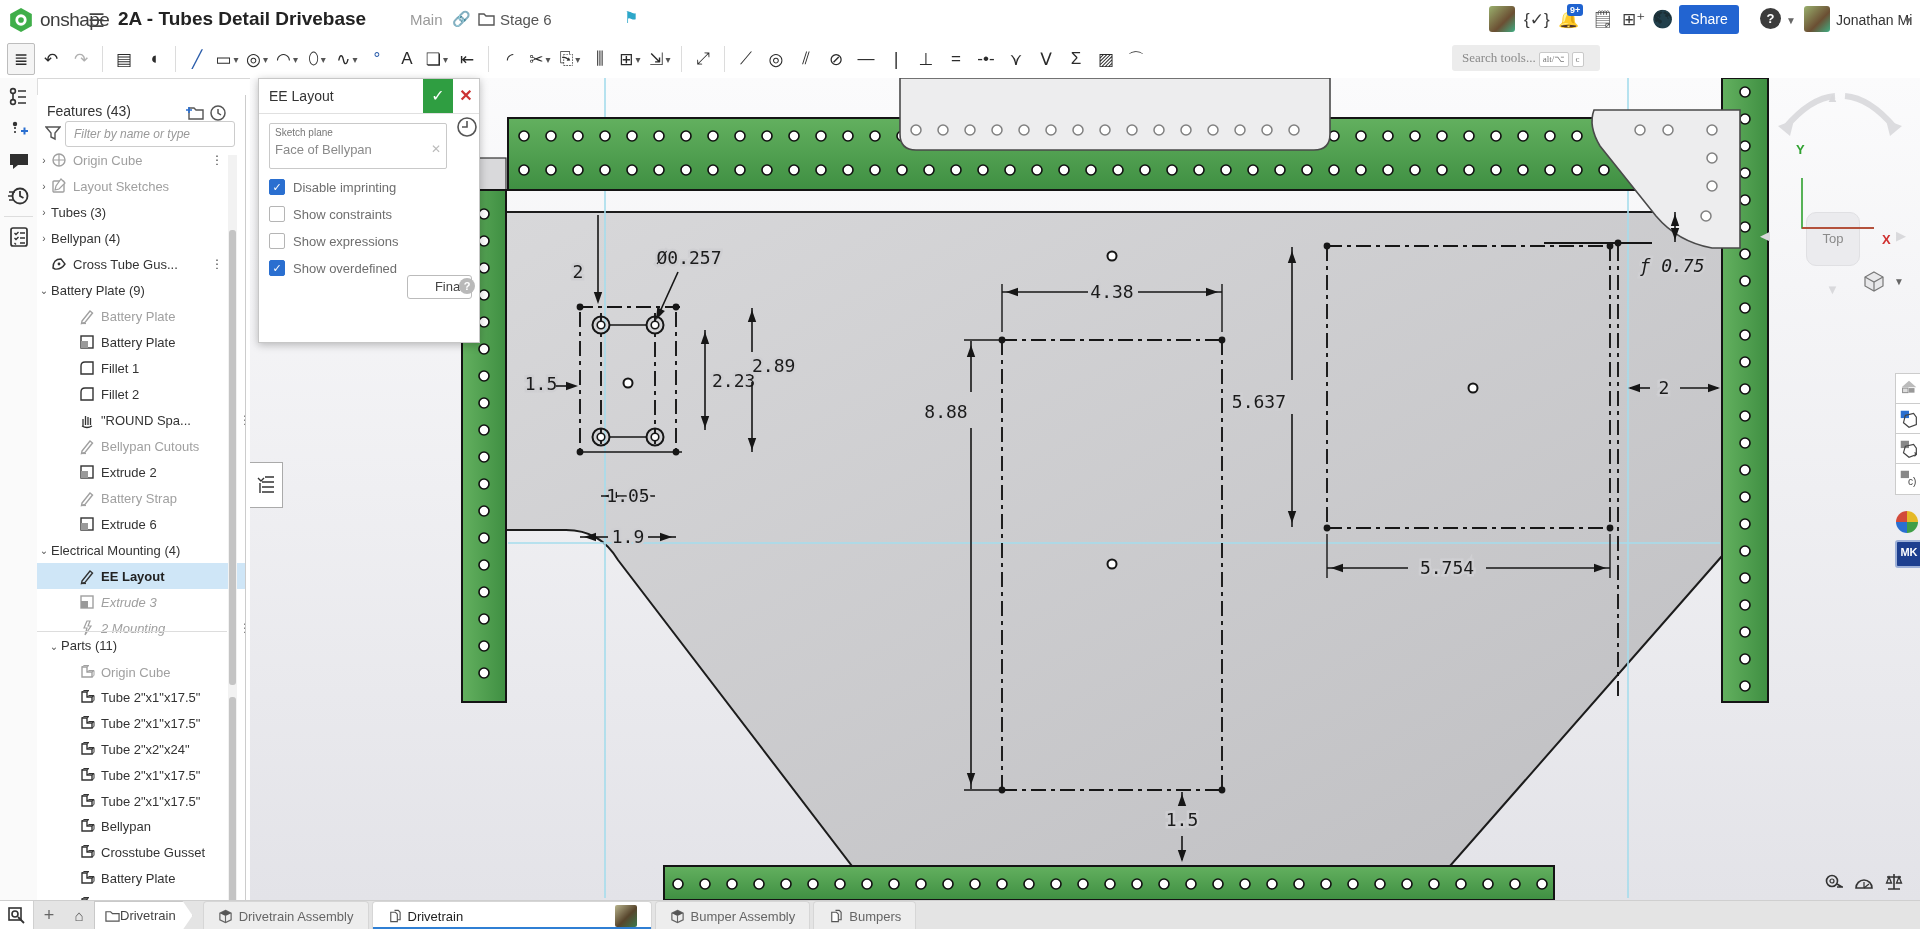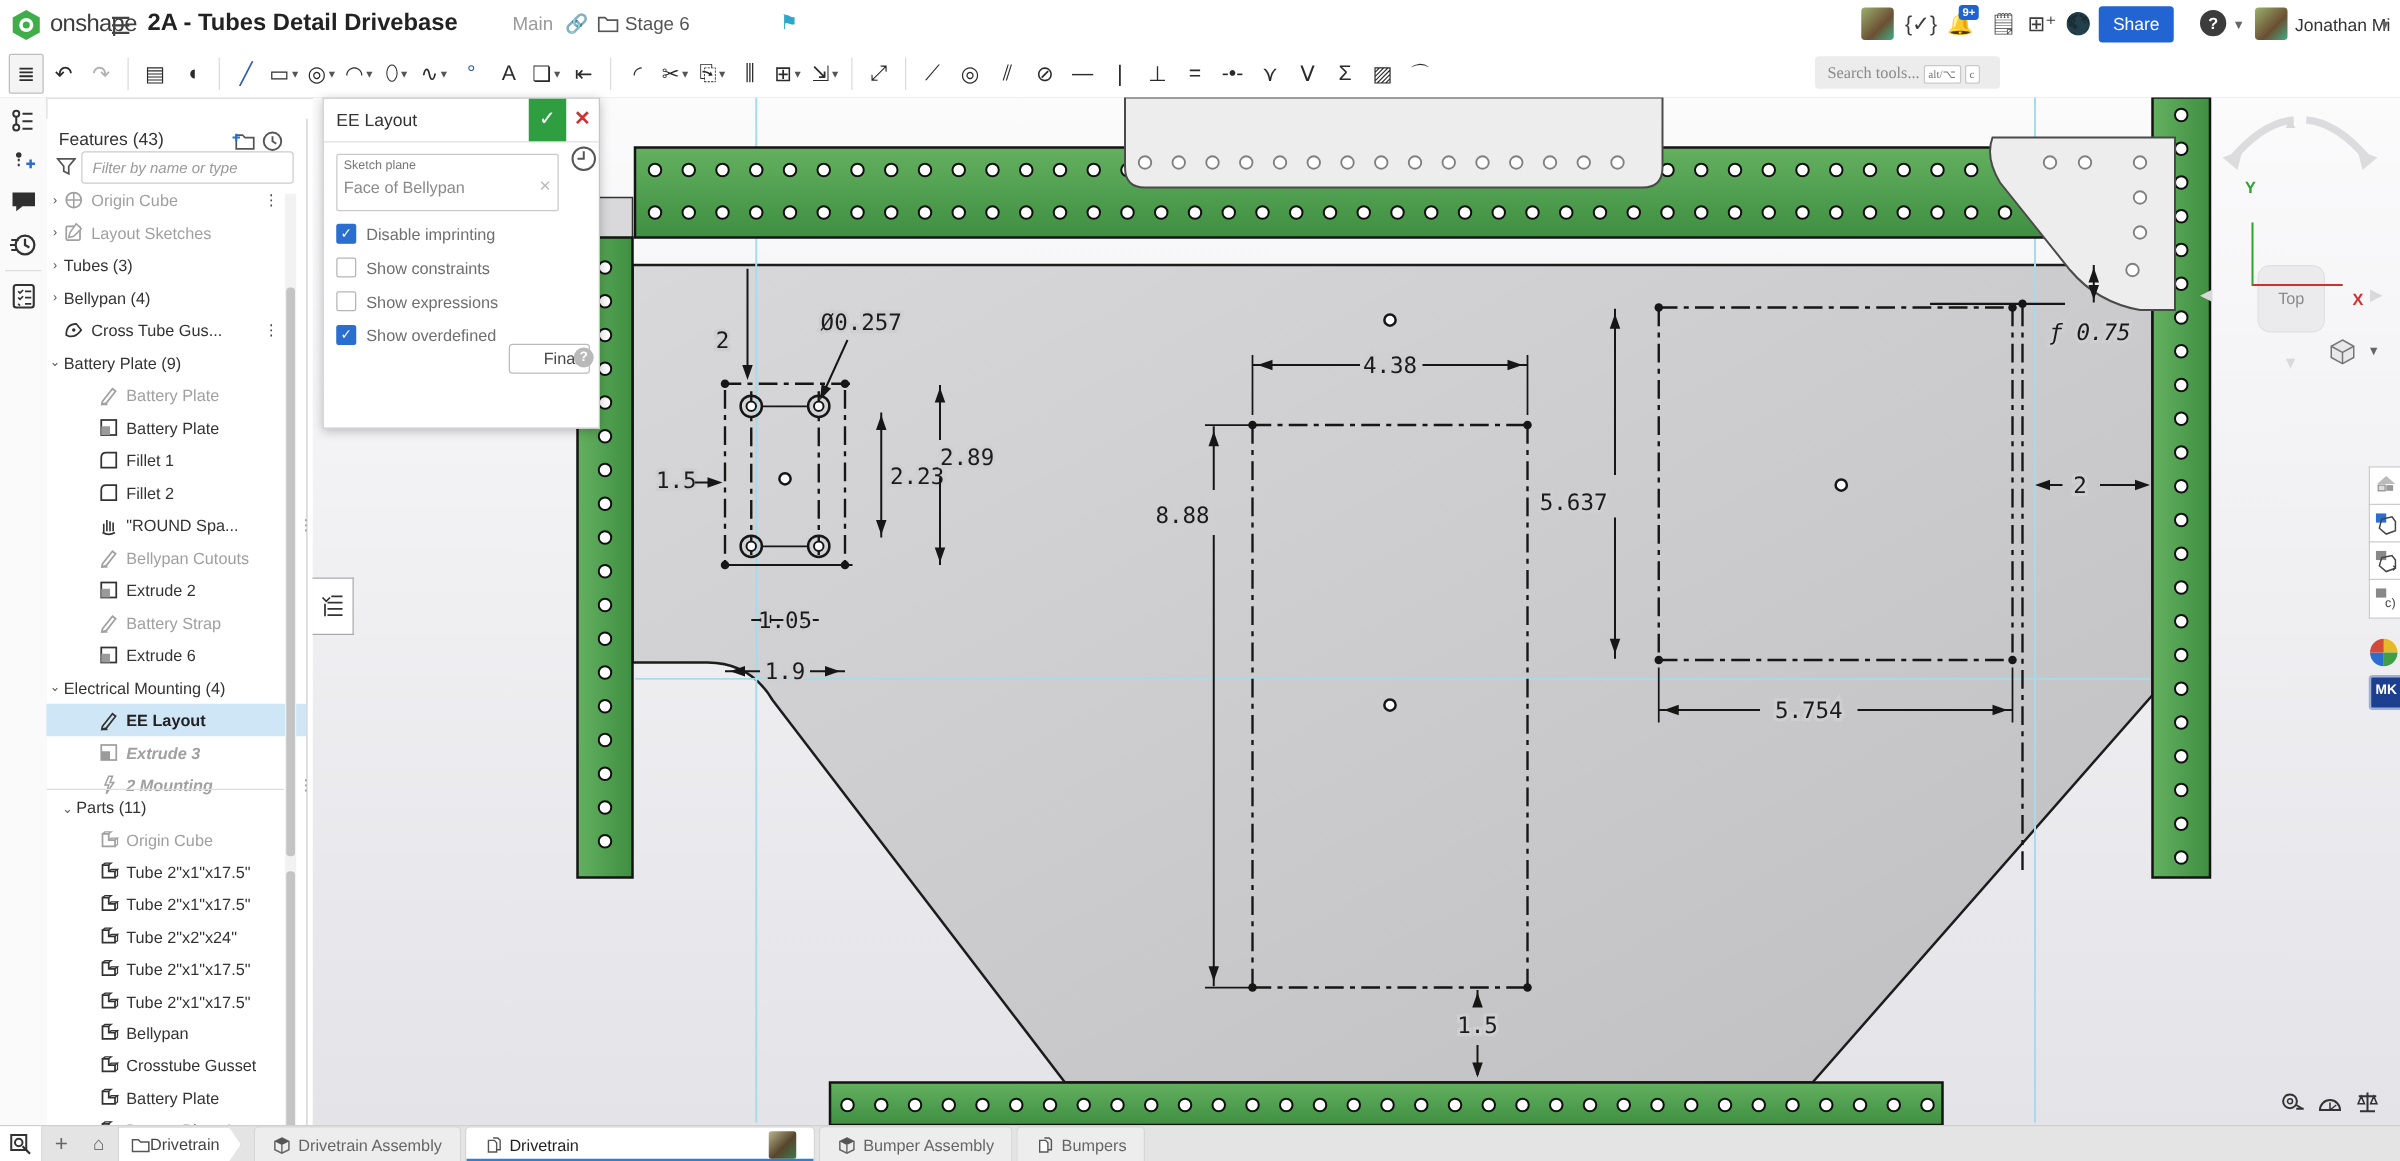--- a/index.html
+++ b/index.html
@@ -37,21 +37,21 @@
   #lstrip{left:0;top:78px;width:37px;height:822px;background:#fafafa;border-right:1px solid #ddd;}
   .strip-ico{left:8px;width:22px;height:22px;color:#333;}
   
   #fpanel{left:37px;top:78px;width:208px;height:822px;background:#fff;border-right:1px solid #ccc;overflow:hidden;margin-top:17px;}
   .fp-title{left:10px;top:8px;font-size:14px;color:#333;}
   .fp-hico{top:9px;color:#555;}
   #filter-box{left:28px;top:26px;width:160px;height:24px;border:1px solid #ccc;border-radius:3px;background:#fff;color:#999;font-style:italic;font-size:12px;line-height:24px;padding-left:8px;}
   .funnel{left:8px;top:30px;color:#555;}
   .frow{left:0;height:26px;width:188px;display:flex;align-items:center;cursor:pointer;color:#333;}
   .frow.gray{color:#a0a0a0;}
-  .frow.italic .flabel{font-style:italic;font-weight:bold;}
+  .frow.italic .flabel{font-style:italic;}
   .frow.sel{background:#cfe6f7;}
   .frow.sel .flabel{font-weight:bold;color:#222;}
   .tw{width:14px;text-align:center;color:#555;font-size:10px;flex:none;}
   .ficon{width:17px;height:17px;flex:none;margin-right:5px;}
   .flabel{white-space:nowrap;overflow:hidden;font-size:13px;}
   .dots{margin-left:auto;color:#444;font-size:12px;flex:none;padding-right:2px;}
   .fsect{font-size:13px;color:#333;}
   #fscroll{left:191px;top:60px;width:9px;height:760px;background:#f2f2f2;}
   .thumb{left:1px;width:7px;background:#c4c4c4;border-radius:3px;}
   .psep{left:0;width:190px;height:1px;background:#ddd;}

